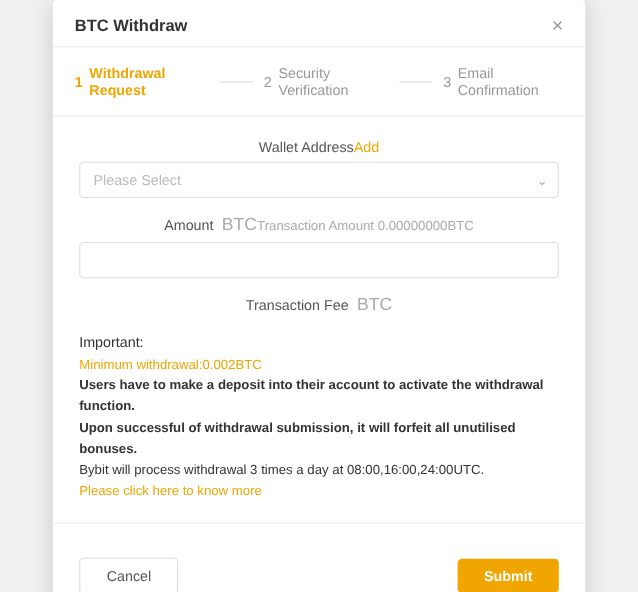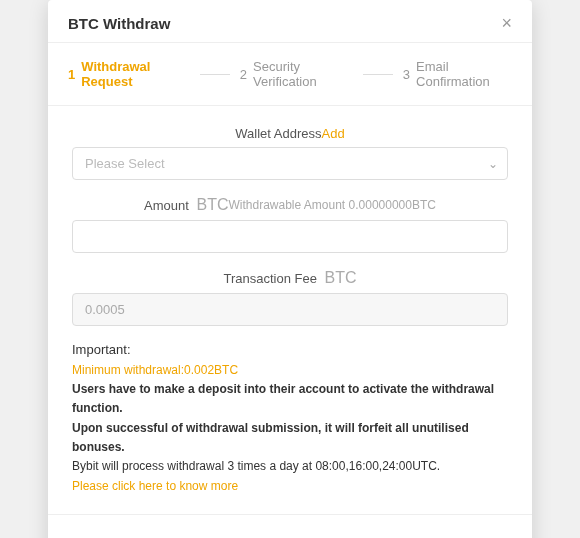--- a/index.html
+++ b/index.html
@@ -240,34 +240,33 @@
       </div>
     </div>
 
     <div class="field-group">
       <div class="field-label-row">
         <span class="field-label">
           <span>Amount</span>
           <span class="unit">BTC</span>
         </span>
         <span class="field-right-info">
-          <span>Withdrawable Amount</span>&nbsp;<span>0.00000000BTC</span>
+          <span>Transaction Amount</span>&nbsp;<span>0.00000000BTC</span>
         </span>
       </div>
       <input type="text" class="text-input" style="">
     </div>
 
     <div class="field-group">
       <div class="field-label-row">
         <span class="field-label">
           <span>Transaction Fee</span>
           <span class="unit">BTC</span>
         </span>
       </div>
-      <input type="text" class="text-input disabled" readonly="" value="0.0005" style="">
     </div>
 
     <div class="info-box">
       <div class="info-important">Important:</div>
       <div class="info-line orange">Minimum withdrawal:0.002BTC</div>
       <div class="info-line bold">Users have to make a deposit into their account to activate the withdrawal function.</div>
       <div class="info-line bold">Upon successful of withdrawal submission, it will forfeit all unutilised bonuses.</div>
       <div class="info-line">Bybit will process withdrawal 3 times a day at 08:00,16:00,24:00UTC.</div>
       <a class="info-link">Please click here to know more</a>
     </div>

